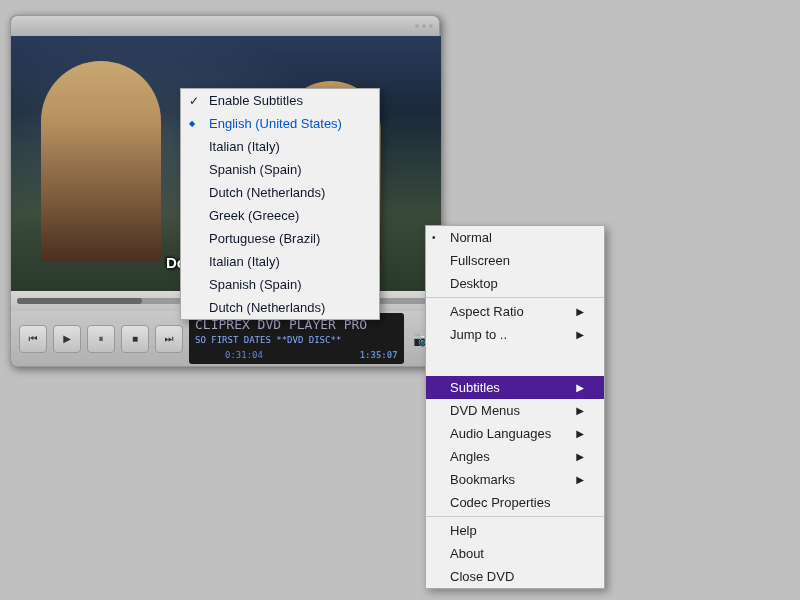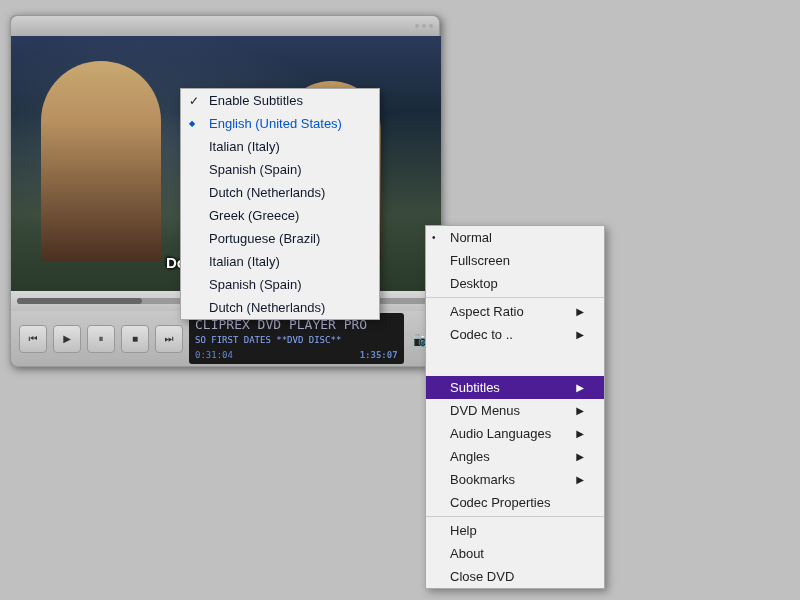--- a/index.html
+++ b/index.html
@@ -298,21 +298,21 @@
   <div class="controls-bottom">
     <div class="ctrl-btn">⏮</div>
     <div class="ctrl-btn">▶</div>
     <div class="ctrl-btn">⏸</div>
     <div class="ctrl-btn">■</div>
     <div class="ctrl-btn">⏭</div>
 
     <div class="display-panel">
       <div class="line1">CLIPREX DVD PLAYER PRO</div>
       <div class="line2">SO FIRST DATES **DVD DISC**</div>
-      <div style="display:flex; justify-content:space-between; margin-top:2px;">
+      <div style="display:flex; justify-content:space-between; margin-top:2px;margin-left:30px;">
         <span style="color:#6688cc;">0:31:04</span>
         <span style="color:#6688cc;font-weight:bold;">1:35:07</span>
       </div>
     </div>
     <span class="cam-icon">📷</span>
   </div>
 </div>
 
 <div class="context-menu">
   <div class="menu-item">
@@ -324,21 +324,21 @@
   </div>
   <div class="menu-item">
     <span>Desktop</span>
   </div>
   <div class="menu-separator"></div>
   <div class="menu-item">
     <span>Aspect Ratio</span>
     <span class="arrow">▶</span>
   </div>
   <div class="menu-item">
-    <span>Codec to ..</span>
+    <span>Jump to ..</span>
     <span class="arrow">▶</span>
   </div>
   <div class="menu-item highlighted">
     <span>Subtitles</span>
     <span class="arrow">▶</span>
   </div>
   <div class="menu-item">
     <span>DVD Menus</span>
     <span class="arrow">▶</span>
   </div>

